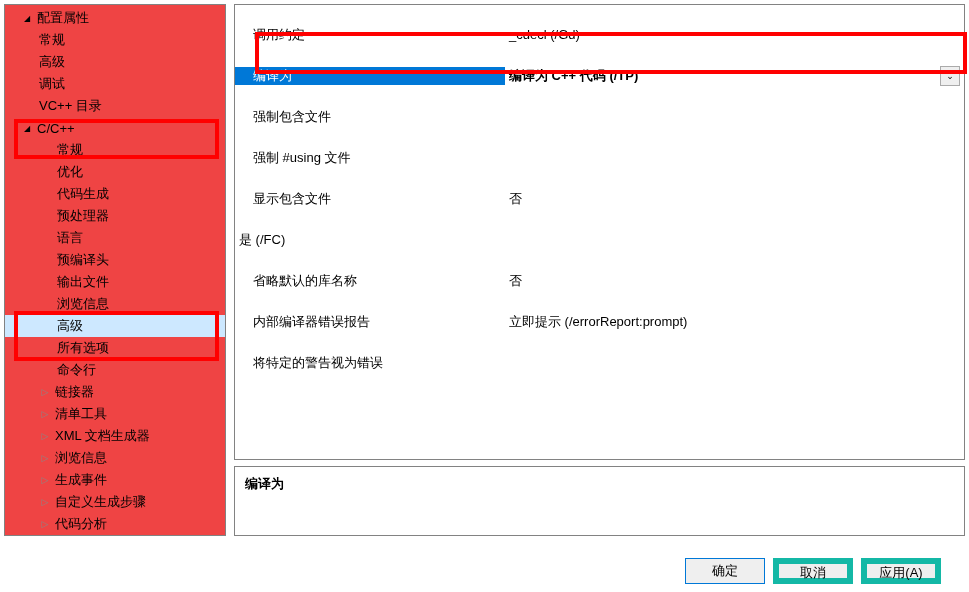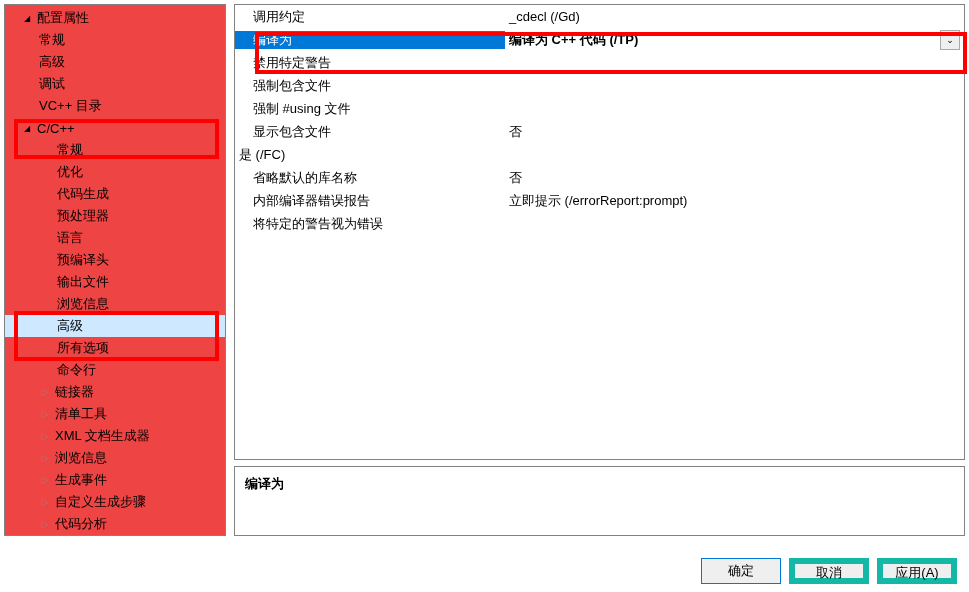--- a/index.html
+++ b/index.html
@@ -61,20 +61,21 @@
     .props-panel {
       flex: 1;
       border: 1px solid #828282;
       background: #fff;
       overflow: hidden;
     }
     .prop-row {
       display: flex;
       height: 23px;
       align-items: center;
+      margin-top: 18px;
     }
     .prop-label {
       width: 270px;
       padding-left: 18px;
       white-space: nowrap;
     }
     .prop-value {
       flex: 1;
       padding-left: 4px;
     }
@@ -99,21 +100,21 @@
     .desc-panel {
       height: 70px;
       border: 1px solid #828282;
       padding: 8px 10px;
       background: #fff;
     }
     .desc-title { font-weight: bold; margin-bottom: 4px; }
     .buttons {
       position: absolute;
       bottom: 8px;
-      right: 12px;
+      right: 28px;
       display: flex;
       gap: 8px;
     }
     .btn {
       width: 80px;
       height: 26px;
       border: 6px solid #14b8a6;
       background: #efefef;
       font-family: inherit;
       font-size: 13px;
@@ -229,24 +230,20 @@
         <div class="prop-value">_cdecl (/Gd)</div>
       </div>
       <div class="prop-row selected-row">
         <div class="prop-label">编译为</div>
         <div class="prop-value">编译为 C++ 代码 (/TP)</div>
         <div class="dropdown-btn">
           <span>⌄</span>
         </div>
       </div>
       <div class="prop-row">
-        <div class="prop-label">禁用特定警告</div>
-        <div class="prop-value"></div>
-      </div>
-      <div class="prop-row">
         <div class="prop-label">强制包含文件</div>
         <div class="prop-value"></div>
       </div>
       <div class="prop-row">
         <div class="prop-label">强制 #using 文件</div>
         <div class="prop-value"></div>
       </div>
       <div class="prop-row">
         <div class="prop-label">显示包含文件</div>
         <div class="prop-value">否</div>

